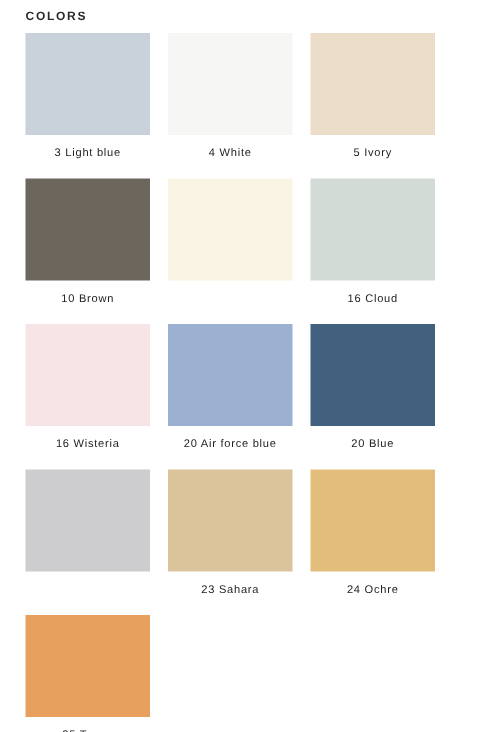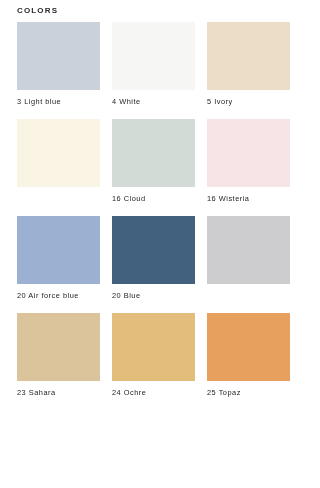--- a/index.html
+++ b/index.html
@@ -49,20 +49,21 @@
   }
   .swatch-chip {
     width: 83px;
     height: 68px;
     display: block;
     border: 0;
   }
   .swatch-label {
     display: block;
     width: 83px;
+    text-align: center;
     font-size: 7.4px;
     letter-spacing: 0.5px;
     color: #1c1c1c;
     line-height: 10px;
     padding-top: 7px;
     white-space: nowrap;
     overflow: visible;
   }
 </style>
 </head>
@@ -77,20 +78,24 @@
         <div class="swatch-chip" style="background-color: rgb(201, 210, 218);"></div>
         <div class="swatch-label">3 Light blue</div>
       </div>
       <div class="swatch-cell">
         <div class="swatch-chip" style="background-color: rgb(246, 246, 244);"></div>
         <div class="swatch-label">4 White</div>
       </div>
       <div class="swatch-cell">
         <div class="swatch-chip" style="background-color: rgb(236, 221, 201);"></div>
         <div class="swatch-label">5 Ivory</div>
+      </div>
+      <div class="swatch-cell">
+        <div class="swatch-chip" style="background-color: rgb(109, 102, 93);"></div>
+        <div class="swatch-label">10 Brown</div>
       </div>
       <div class="swatch-cell">
         <div class="swatch-chip" style="background-color: rgb(249, 244, 228);"></div>
       </div>
       <div class="swatch-cell">
         <div class="swatch-chip" style="background-color: rgb(210, 219, 214);"></div>
         <div class="swatch-label">16 Cloud</div>
       </div>
       <div class="swatch-cell">
         <div class="swatch-chip" style="background-color: rgb(247, 228, 230);"></div>

